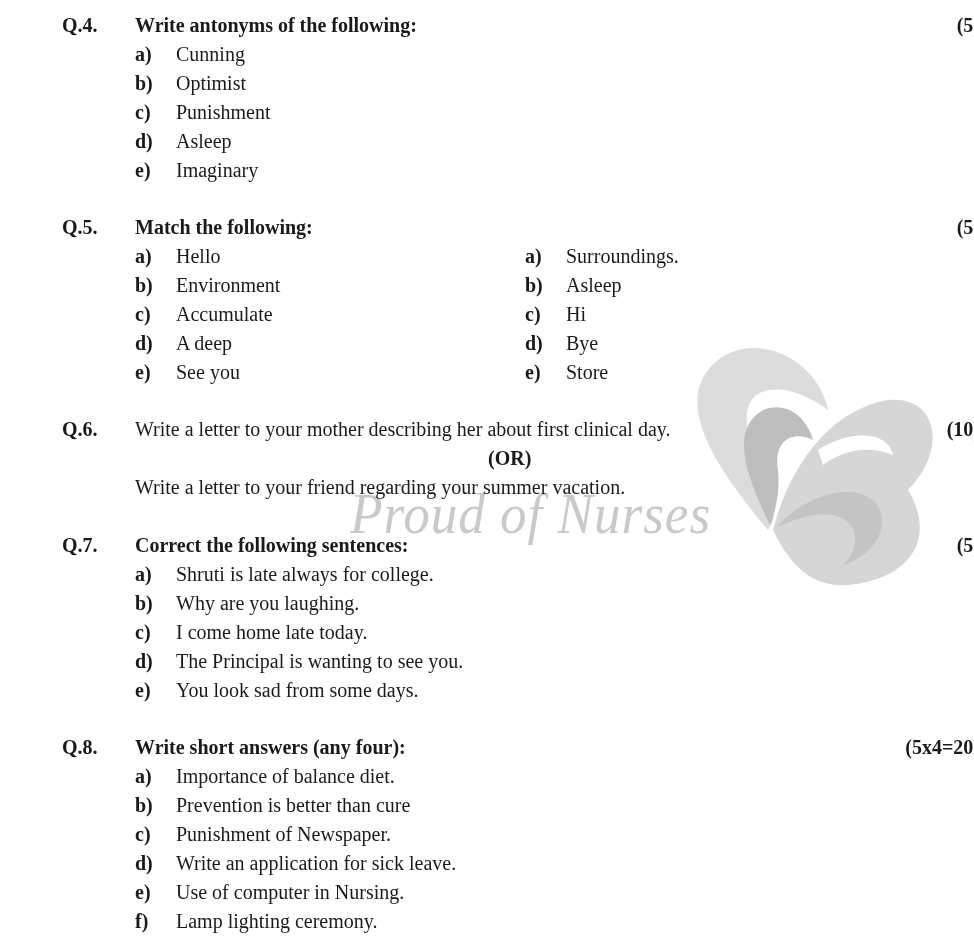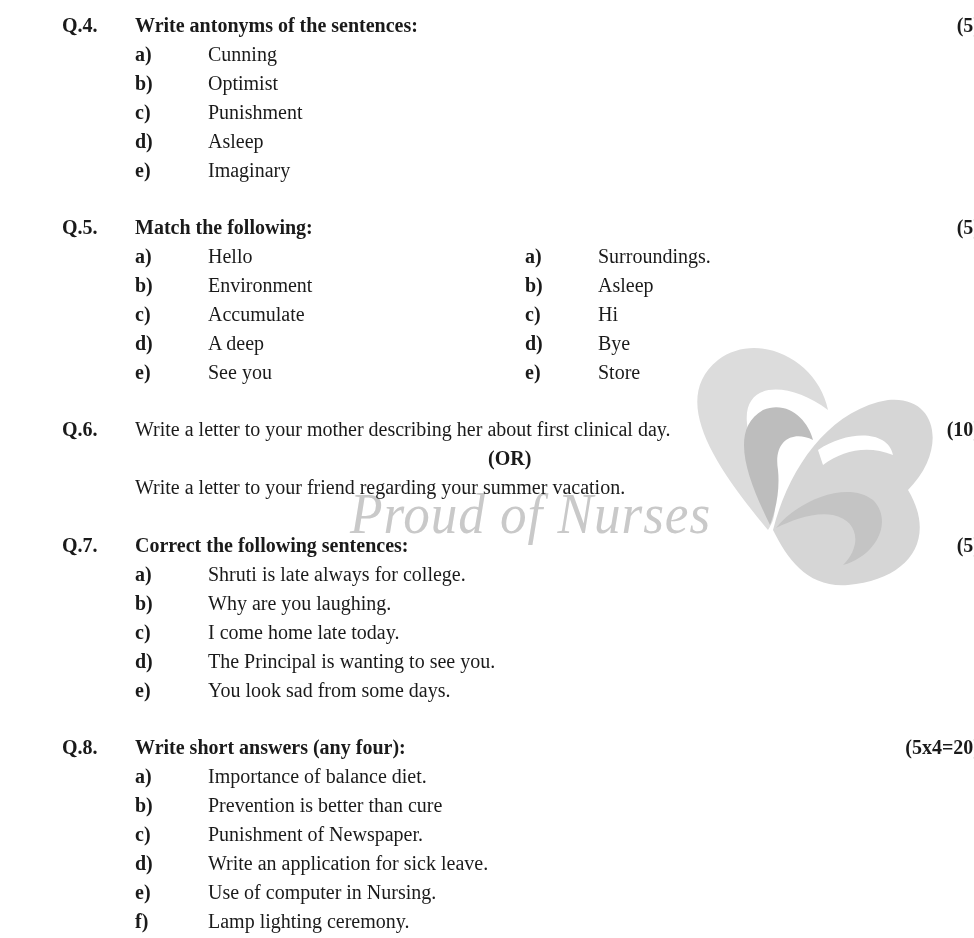--- a/index.html
+++ b/index.html
@@ -22,21 +22,21 @@
     font-size: 24px; color: #d3d3d3; letter-spacing: 4.2px; white-space: nowrap;
   }
   .page { position: absolute; left: 0; top: 0; width: 974px; height: 938px; z-index: 1; }
   .question { position: absolute; left: 0; width: 974px; }
   .qnum { position: absolute; left: 62px; top: 0; font-weight: bold; }
   .qtitle { position: absolute; left: 135px; top: 0; font-weight: bold; white-space: nowrap; }
   .qtitle.normal { font-weight: normal; }
   .marks { position: absolute; right: -6px; top: 0; font-weight: bold; white-space: nowrap; }
   .item { position: absolute; white-space: nowrap; height: 24px; }
   .item .lbl { position: absolute; left: 0; top: 0; font-weight: bold; }
-  .item .txt { position: absolute; left: 41px; top: 0; margin-left: 32px; }
+  .item .txt { position: absolute; left: 41px; top: 0; }
   .or { position: absolute; left: 480px; font-weight: bold; margin-left: 8px; }
   .plain { position: absolute; left: 135px; white-space: nowrap; }
 </style>
 </head>
 <body>
 
 <div class="watermark">
   <svg width="974" height="938" style="position:absolute;left:0;top:0">
 
     <path d="M 740 530 C 690 470, 640 400, 690 360 C 730 330, 790 360, 800 410 C 760 380, 710 380, 720 430 C 730 470, 760 500, 740 530 Z" fill="#dcdcdc"></path>
@@ -49,21 +49,21 @@
 
     <path d="M 790 450 C 820 430, 860 430, 865 455 C 840 445, 815 450, 795 465 Z" fill="#ffffff"></path>
   </svg>
   <div class="wm-text-main">Proud of Nurses</div>
 </div>
 
 <div class="page">
 
   <div class="question" style="top:14px">
     <span class="qnum">Q.4.</span>
-    <span class="qtitle">Write antonyms of the sentences:</span>
+    <span class="qtitle">Write antonyms of the following:</span>
     <span class="marks">(5)</span>
     <div class="item" style="left:135px;top:29px">
       <span class="lbl">a)</span>
       <span class="txt">Cunning</span>
     </div>
     <div class="item" style="left:135px;top:58px">
       <span class="lbl">b)</span>
       <span class="txt">Optimist</span>
     </div>
     <div class="item" style="left:135px;top:87px">

